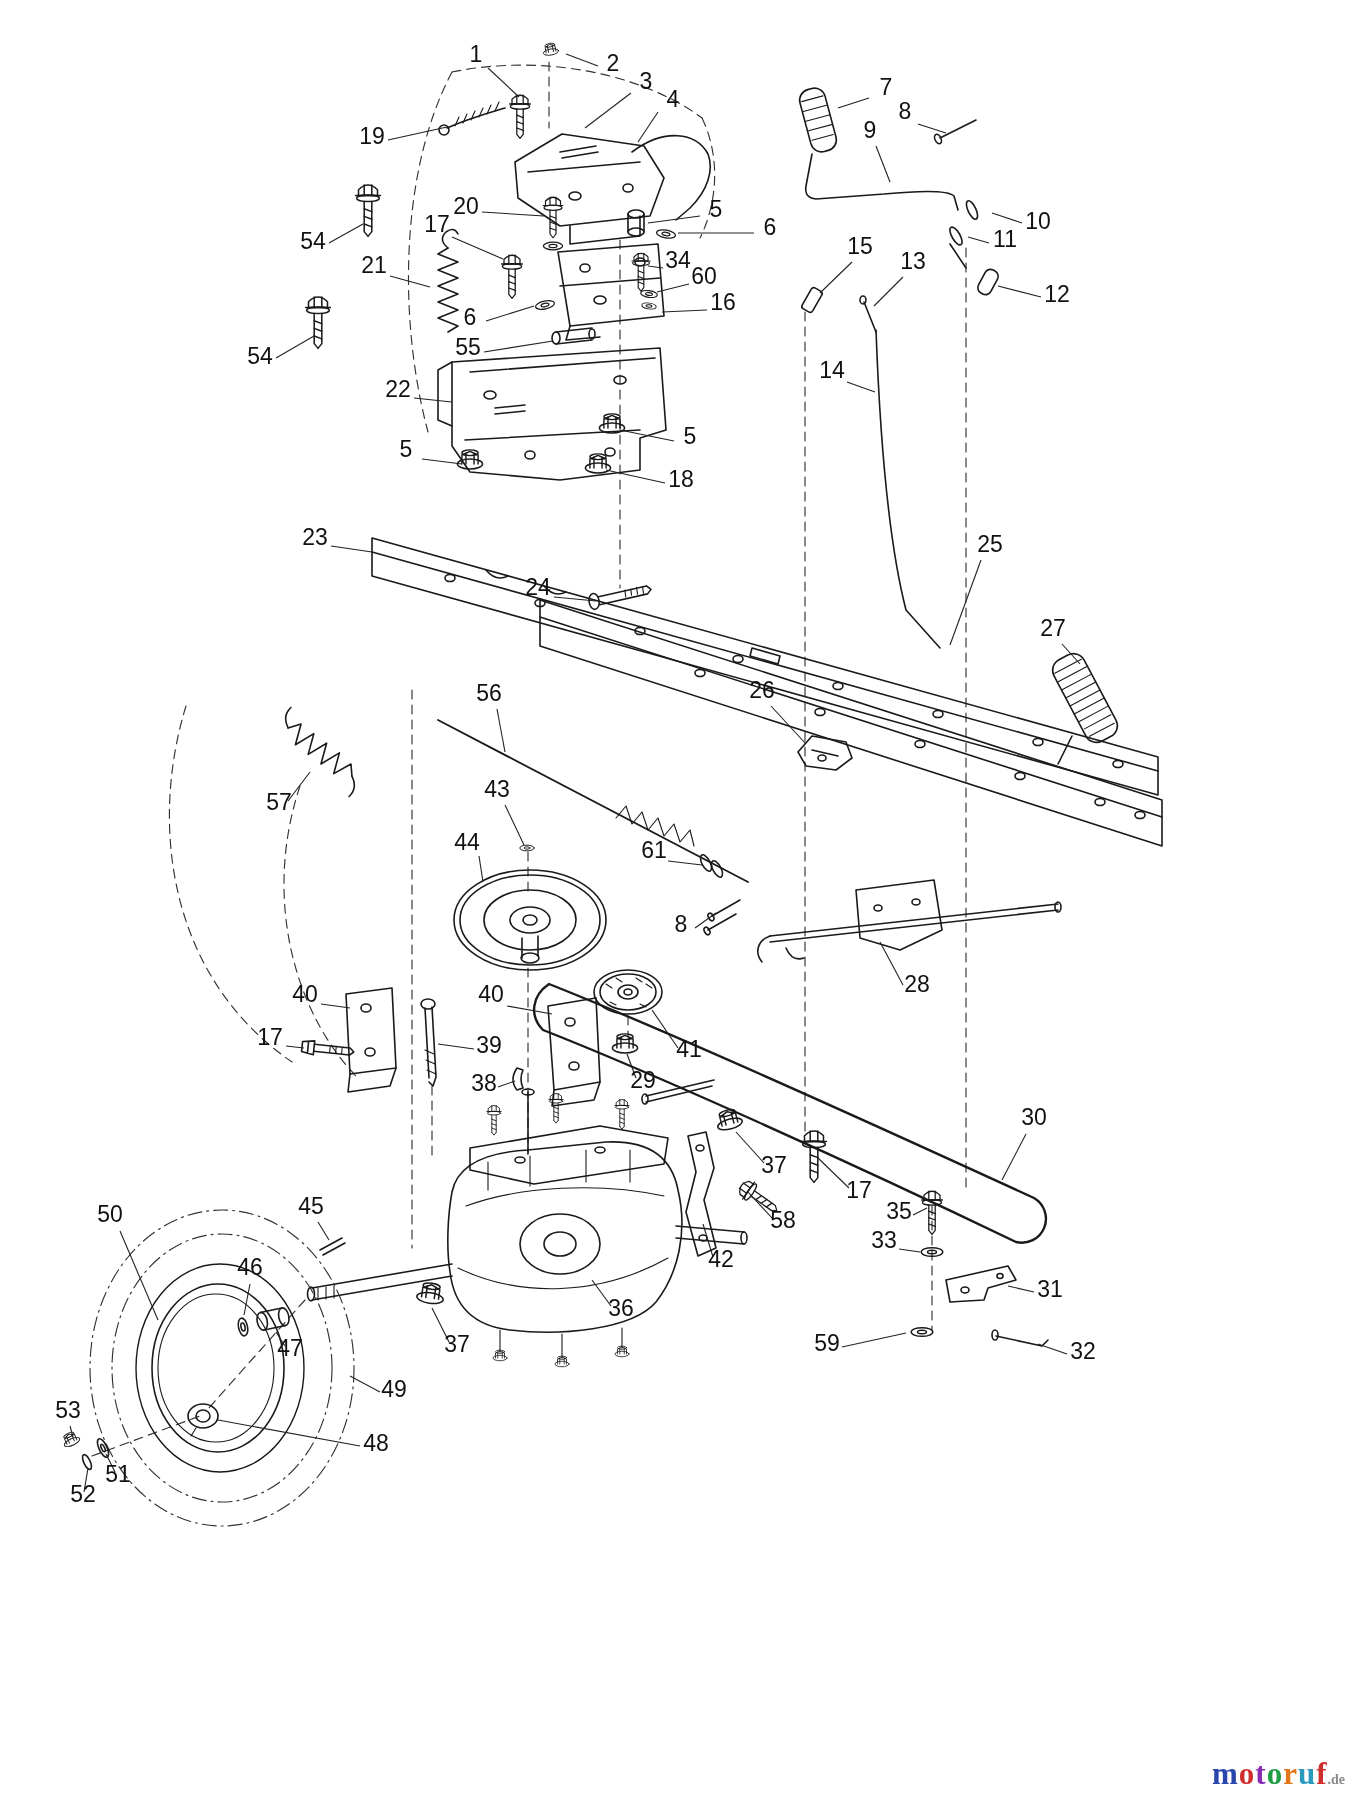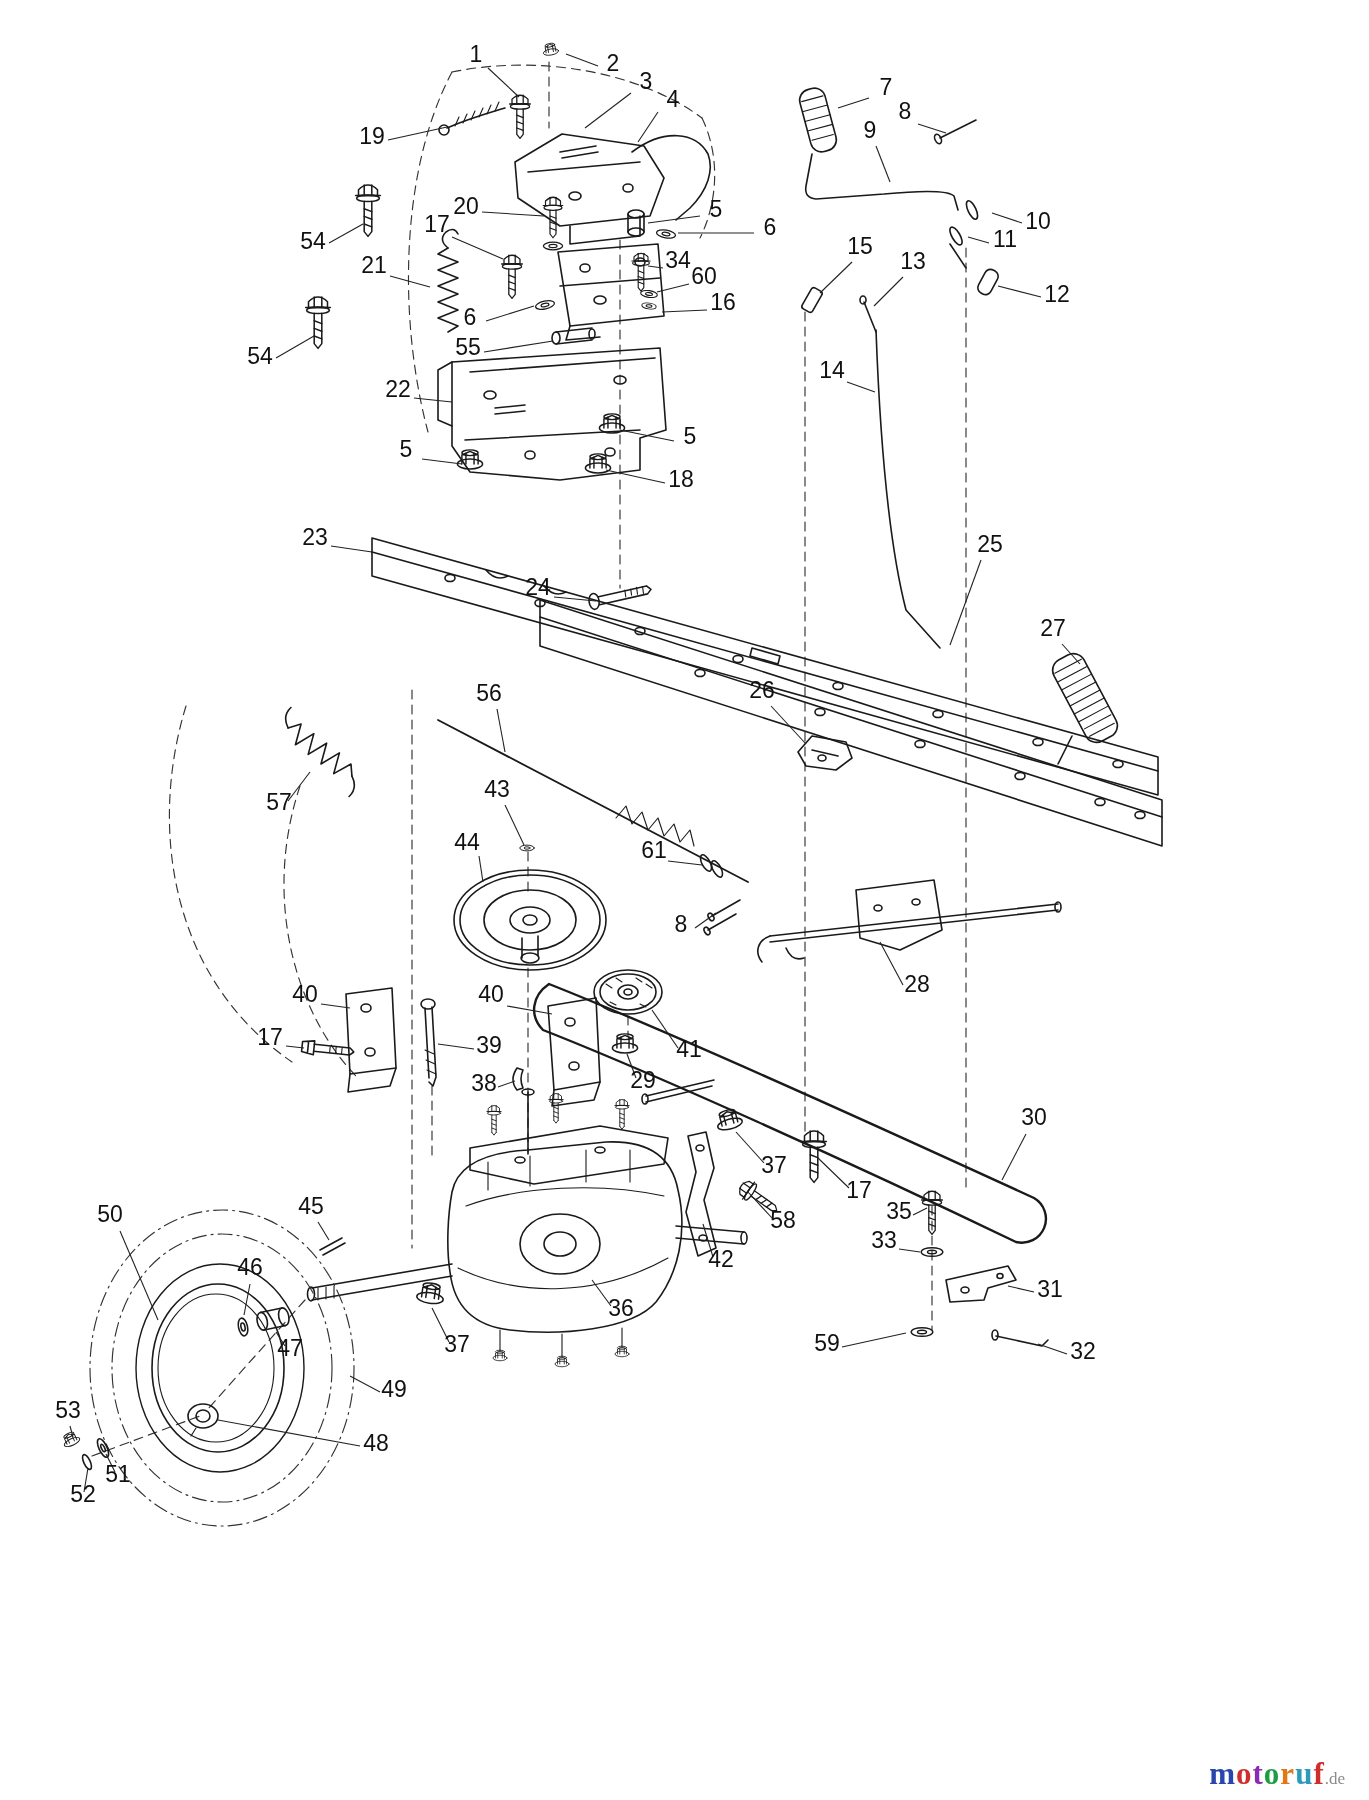--- a/index.html
+++ b/index.html
@@ -7,21 +7,21 @@
         font-family:"Liberation Sans",sans-serif;}
   svg{position:absolute;left:0;top:0;}
   .callout-text{fill:#111;stroke:none;font:23px "Liberation Sans",sans-serif;text-anchor:middle;}
   .leader{stroke:#222;stroke-width:1.1;fill:none;}
   .ph{stroke:#333;stroke-width:1.15;fill:none;stroke-dasharray:9 6;}
   .phd{stroke:#333;stroke-width:1.15;fill:none;stroke-dasharray:14 5 2 5;}
   .belt{stroke-width:2.4;}
   .thin{stroke-width:1.1;}
   .logo{position:absolute;right:24px;bottom:8px;font-family:"Liberation Serif",serif;
         font-weight:bold;font-size:31px;letter-spacing:1px;white-space:nowrap;}
-  .logo .suffix{font-size:17px;font-weight:normal;letter-spacing:0;}
+  .logo .suffix{font-size:14px;font-weight:bold;letter-spacing:0;}
 </style>
 </head>
 <body>
 
 <div class="page">
 <svg width="1369" height="1800" viewBox="0 0 1369 1800">
   <defs>
     <g id="boltV">
       <path d="M-10,4 Q0,-6 10,4 L10,10 L-10,10 Z"></path>
       <line x1="-4" y1="-1" x2="-4" y2="10"></line>

